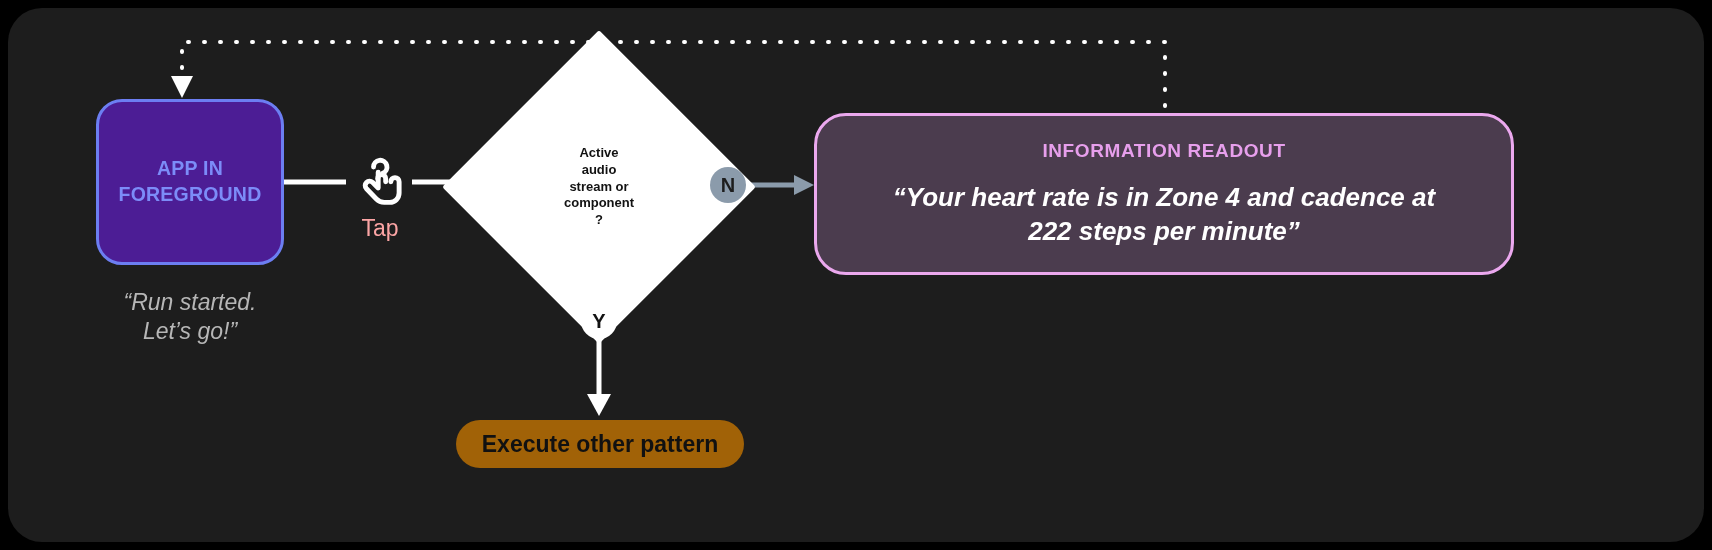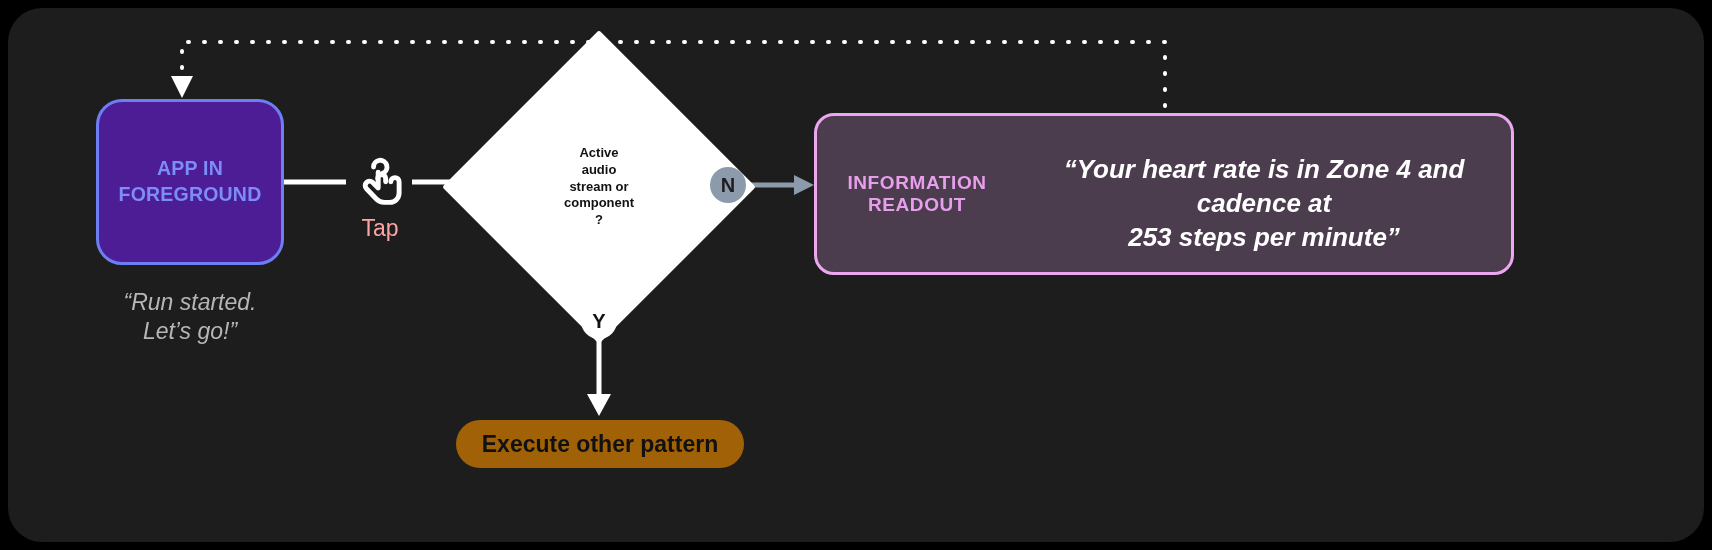--- a/index.html
+++ b/index.html
@@ -137,24 +137,24 @@
   }
 
   
   #readout {
     left: 806px;
     top: 105px;
     width: 700px;
     height: 162px;
     background: #4b3c4e;
     border: 3px solid #eba8ee;
-    border-radius: 20px;
+    border-radius: 32px;
     box-sizing: border-box;
     display: flex;
-    flex-direction: row;
+    flex-direction: column;
     align-items: center;
     justify-content: center;
   }
   #readout .readout-title {
     color: #e79fec;
     font-size: 19px;
     font-weight: bold;
     letter-spacing: 0.6px;
     text-align: center;
   }
@@ -240,18 +240,18 @@
 component
 ?</div>
   </div>
 
   <div class="abs badge" id="badge-n">N</div>
   <div class="abs badge" id="badge-y">Y</div>
 
   <div class="abs" id="readout">
     <div class="readout-title">INFORMATION READOUT</div>
     <div class="readout-body">“Your heart rate is in Zone 4 and cadence at
-253 steps per minute”</div>
+222 steps per minute”</div>
   </div>
 
   <div class="abs" id="execute-pill">Execute other pattern</div>
 
 </div>
 
 </body></html>

